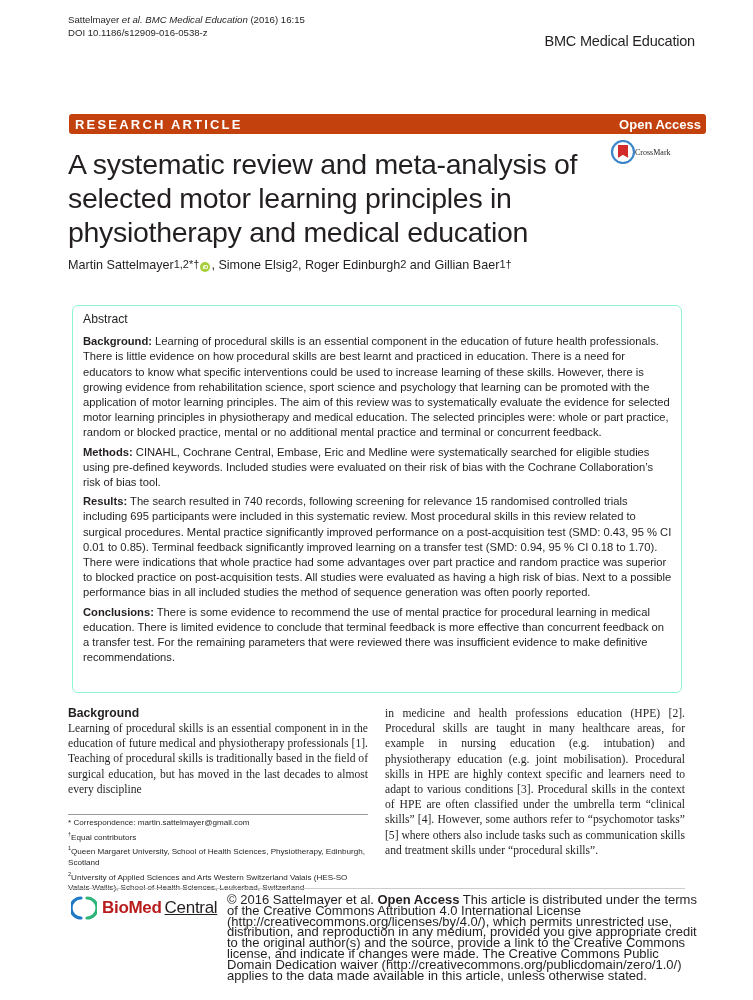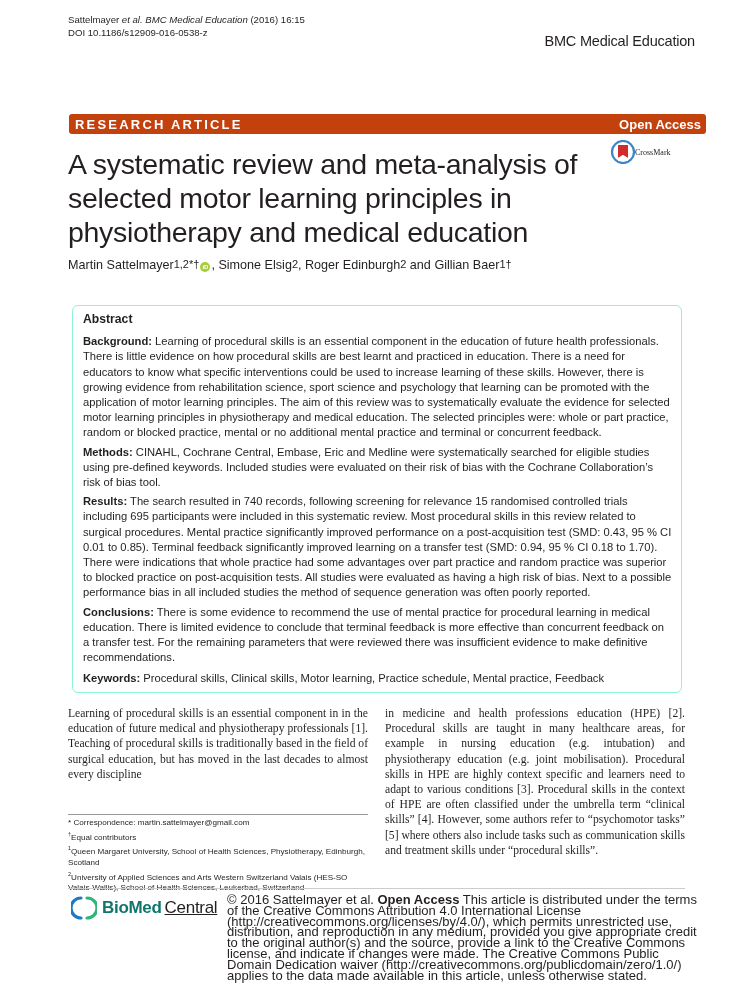--- a/index.html
+++ b/index.html
@@ -18,38 +18,38 @@
   .crossmark { position: absolute; left: 611px; top: 140px; display: flex; align-items: center; }
   .crossmark-label { font-family: "Liberation Serif", serif; font-size: 8px; color: #222; }
 
   .title { position: absolute; left: 68px; top: 147px; width: 540px; font-size: 28.5px; line-height: 34px; color: #231f20; letter-spacing: -0.3px; }
 
   .authors { position: absolute; left: 68px; top: 258px; font-size: 12.6px; color: #231f20; display: flex; align-items: baseline; white-space: pre; }
   .authors sup { font-size: 11px; position: relative; top: -1px; text-align: right; }
   .orcid { display: inline-block; width: 10px; height: 10px; border-radius: 50%; background: #a6ce39; color: #fff; font-size: 6px; font-weight: bold; line-height: 10px; text-align: center; margin: 0 1px; vertical-align: middle; }
 
   .abstract { position: absolute; left: 72px; top: 305px; width: 610px; height: 388px; border: 1.5px solid #8ff5cf; border-radius: 6px; padding: 6px 9px 0 10px; font-size: 11.2px; line-height: 15.2px; color: #231f20; }
-  .abstract-heading { font-weight: bold; font-size: 12.2px; margin-bottom: 7px; }
+  .abstract-heading { font-weight: normal; font-size: 12.2px; margin-bottom: 7px; }
   .abs-para { margin-bottom: 4px; text-align: left; }
   .abs-label { font-weight: bold; }
   .keywords { margin-top: 6px; }
 
   .col-left { position: absolute; left: 68px; top: 706px; width: 300px; }
   .col-right { position: absolute; left: 385px; top: 706px; width: 300px; }
   .section-heading { font-weight: bold; font-size: 12.2px; line-height: 15px; }
   .body-text { font-family: "Liberation Serif", serif; font-size: 11.6px; line-height: 15.2px; text-align: justify; color: #231f20; }
   .col-right .body-text { margin-top: 6px; }
 
   .footnote-rule { position: absolute; left: 68px; top: 814px; width: 300px; height: 0.8px; background: #999; }
   .footnotes { position: absolute; left: 68px; top: 818px; width: 305px; font-size: 8.1px; line-height: 10.8px; color: #231f20; }
   .footnotes sup { font-size: 5.5px; }
 
   .footer-rule { position: absolute; left: 68px; top: 888px; width: 617px; height: 0.6px; background: #ccc; }
   .bmc-logo { position: absolute; left: 71px; top: 895px; display: flex; align-items: center; }
-  .bmc-biomed { font-weight: bold; color: #0f766e; font-size: 17px; margin-left: 5px; letter-spacing: -0.3px; }
+  .bmc-biomed { font-weight: bold; color: #b91c1c; font-size: 17px; margin-left: 5px; letter-spacing: -0.3px; }
   .bmc-central { color: #231f20; font-size: 17px; margin-left: 3px; letter-spacing: -0.3px; text-decoration: underline; }
   .license { position: absolute; left: 227px; top: 895px; width: 470px; font-size: 13px; line-height: 10.8px; color: #231f20; }
   .license b { font-weight: bold; }
 </style>
 </head>
 <body>
 
 <div class="running-head">
   <div><span>Sattelmayer</span> <i>et al.</i> <i>BMC Medical Education</i><span> (2016) 16:15</span></div>
   <div>DOI 10.1186/s12909-016-0538-z</div>
@@ -78,24 +78,24 @@
   <span>Roger Edinburgh</span><sup>2</sup><span> and </span>
   <span>Gillian Baer</span><sup>1†</sup>
 </div>
 
 <div class="abstract">
   <div class="abstract-heading">Abstract</div>
   <p class="abs-para"><span class="abs-label">Background:</span><span> Learning of procedural skills is an essential component in the education of future health professionals. There is little evidence on how procedural skills are best learnt and practiced in education. There is a need for educators to know what specific interventions could be used to increase learning of these skills. However, there is growing evidence from rehabilitation science, sport science and psychology that learning can be promoted with the application of motor learning principles. The aim of this review was to systematically evaluate the evidence for selected motor learning principles in physiotherapy and medical education. The selected principles were: whole or part practice, random or blocked practice, mental or no additional mental practice and terminal or concurrent feedback.</span></p>
   <p class="abs-para"><span class="abs-label">Methods:</span><span> CINAHL, Cochrane Central, Embase, Eric and Medline were systematically searched for eligible studies using pre-defined keywords. Included studies were evaluated on their risk of bias with the Cochrane Collaboration’s risk of bias tool.</span></p>
   <p class="abs-para"><span class="abs-label">Results:</span><span> The search resulted in 740 records, following screening for relevance 15 randomised controlled trials including 695 participants were included in this systematic review. Most procedural skills in this review related to surgical procedures. Mental practice significantly improved performance on a post-acquisition test (SMD: 0.43, 95 % CI 0.01 to 0.85). Terminal feedback significantly improved learning on a transfer test (SMD: 0.94, 95 % CI 0.18 to 1.70). There were indications that whole practice had some advantages over part practice and random practice was superior to blocked practice on post-acquisition tests. All studies were evaluated as having a high risk of bias. Next to a possible performance bias in all included studies the method of sequence generation was often poorly reported.</span></p>
   <p class="abs-para"><span class="abs-label">Conclusions:</span><span> There is some evidence to recommend the use of mental practice for procedural learning in medical education. There is limited evidence to conclude that terminal feedback is more effective than concurrent feedback on a transfer test. For the remaining parameters that were reviewed there was insufficient evidence to make definitive recommendations.</span></p>
-  <p class="abs-para keywords"><span class="abs-label">Keywords:</span><span> Procedural skills, Clinical skills, Motor learning, Practice schedule, Mental practice, Feedback</span></p>
 </div>
 
 <div class="col-left">
+  <div class="section-heading">Background</div>
   <p class="body-text">Learning of procedural skills is an essential component in in the education of future medical and physiotherapy professionals [1]. Teaching of procedural skills is traditionally based in the field of surgical education, but has moved in the last decades to almost every discipline</p>
 </div>
 
 <div class="col-right">
   <p class="body-text" style="margin-top:0;">in medicine and health professions education (HPE) [2]. Procedural skills are taught in many healthcare areas, for example in nursing education (e.g. intubation) and physiotherapy education (e.g. joint mobilisation). Procedural skills in HPE are highly context specific and learners need to adapt to various conditions [3]. Procedural skills in the context of HPE are often classified under the umbrella term “clinical skills” [4]. However, some authors refer to “psychomotor tasks” [5] where others also include tasks such as communication skills and treatment skills under “procedural skills”.</p>
 </div>
 
 <div class="footnote-rule"></div>
 <div class="footnotes">
   <div>* Correspondence: martin.sattelmayer@gmail.com</div>

